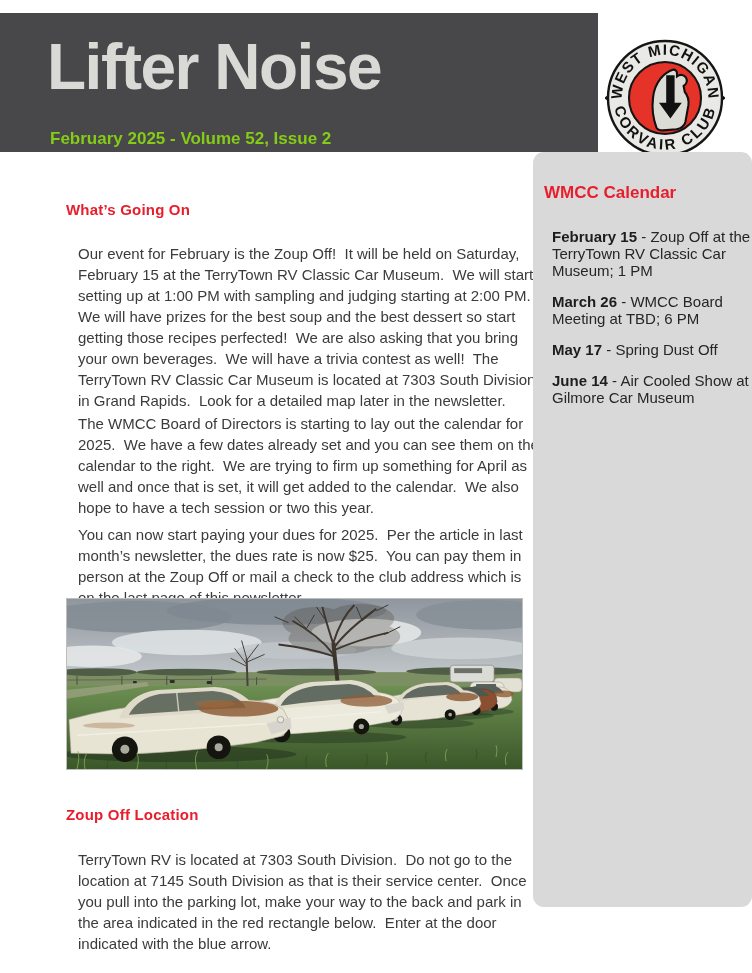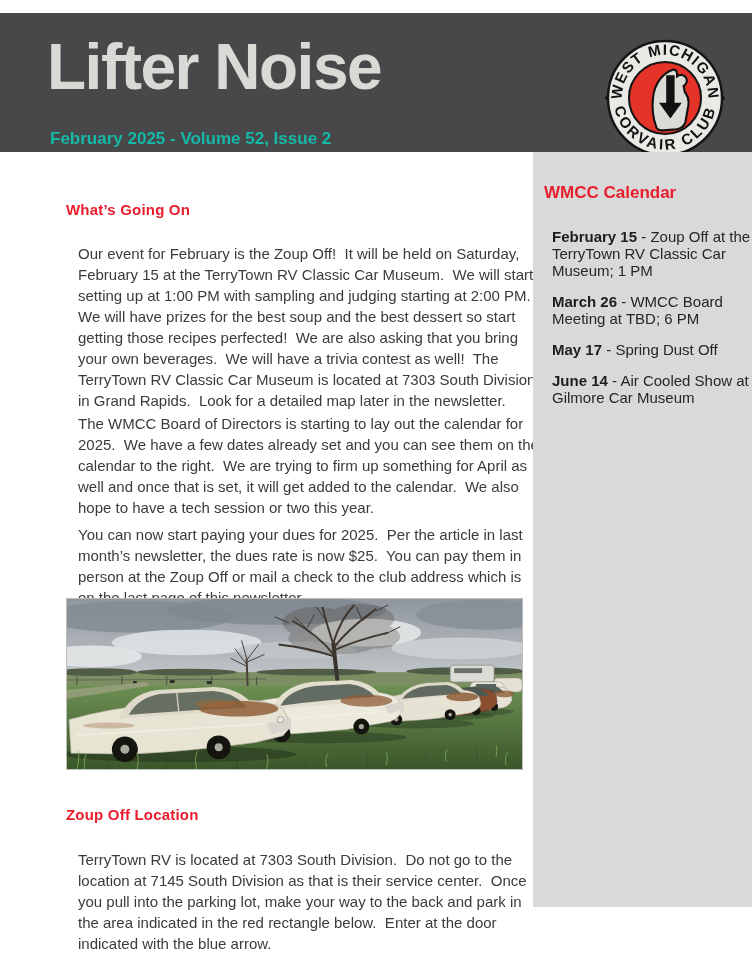--- a/index.html
+++ b/index.html
@@ -1,44 +1,44 @@
 <!DOCTYPE html>
 <html><head>
 <meta charset="utf-8">
 <style>
   html,body{margin:0;padding:0;background:#ffffff;}
   .page{position:relative;width:752px;height:973px;background:#ffffff;overflow:hidden;
         font-family:"Liberation Sans",sans-serif;}
 
   
-  .masthead{position:absolute;left:0;top:13px;width:752px;height:139px;background:#48484a;}
+  .masthead{position:absolute;left:0;top:13px;width:598px;height:139px;background:#48484a;}
   .nl-title{position:absolute;left:47px;top:22px;font-size:64px;font-weight:bold;
             color:#d9d9d6;letter-spacing:-1.5px;line-height:1;white-space:nowrap;}
   .nl-subtitle{position:absolute;left:50px;top:116px;font-size:17px;font-weight:bold;
-               color:#14b8a6;white-space:nowrap;}
+               color:#84cc16;white-space:nowrap;}
   .club-logo{position:absolute;left:605px;top:24px;width:120px;height:122px;}
 
   
   .red-head{position:absolute;left:66px;width:462px;font-size:15px;font-weight:600;
             color:#e91d2c;letter-spacing:.2px;line-height:22px;}
   .para{position:absolute;left:66px;width:462px;font-size:15px;line-height:21px;
         color:#3b3b3b;white-space:pre-wrap;margin-left:12px;}
   .h-going{top:187px;}
   .p1{top:228px;}
   .p2{top:398px;}
   .p3{top:509px;}
   .photo{position:absolute;left:66px;top:598px;width:457px;height:172px;
          border:1px solid #bdbdbd;box-sizing:border-box;background:#aeb4b9;}
   .photo svg{display:block;width:100%;height:100%;}
   .h-zoup{top:792px;}
   .p4{top:834px;}
 
   
   .sidebar{position:absolute;left:533px;top:152px;width:219px;height:755px;
-           background:#d9d9d9;box-sizing:border-box;padding:31px 9px 0 11px;}
+           background:#d9d9d9;box-sizing:border-box;padding:31px 9px 0 11px;border-radius:11px;}
   .sb-head{font-size:17px;font-weight:600;color:#e91d2c;margin:0 0 25px 0;line-height:20px;}
   .event{font-size:15px;line-height:17px;color:#262626;margin:0 0 14px 8px;width:200px;}
   .event b{font-weight:bold;color:#1d1d1d;}
 </style>
 </head>
 <body>
 
 <div class="page">
 
   <header class="masthead">

